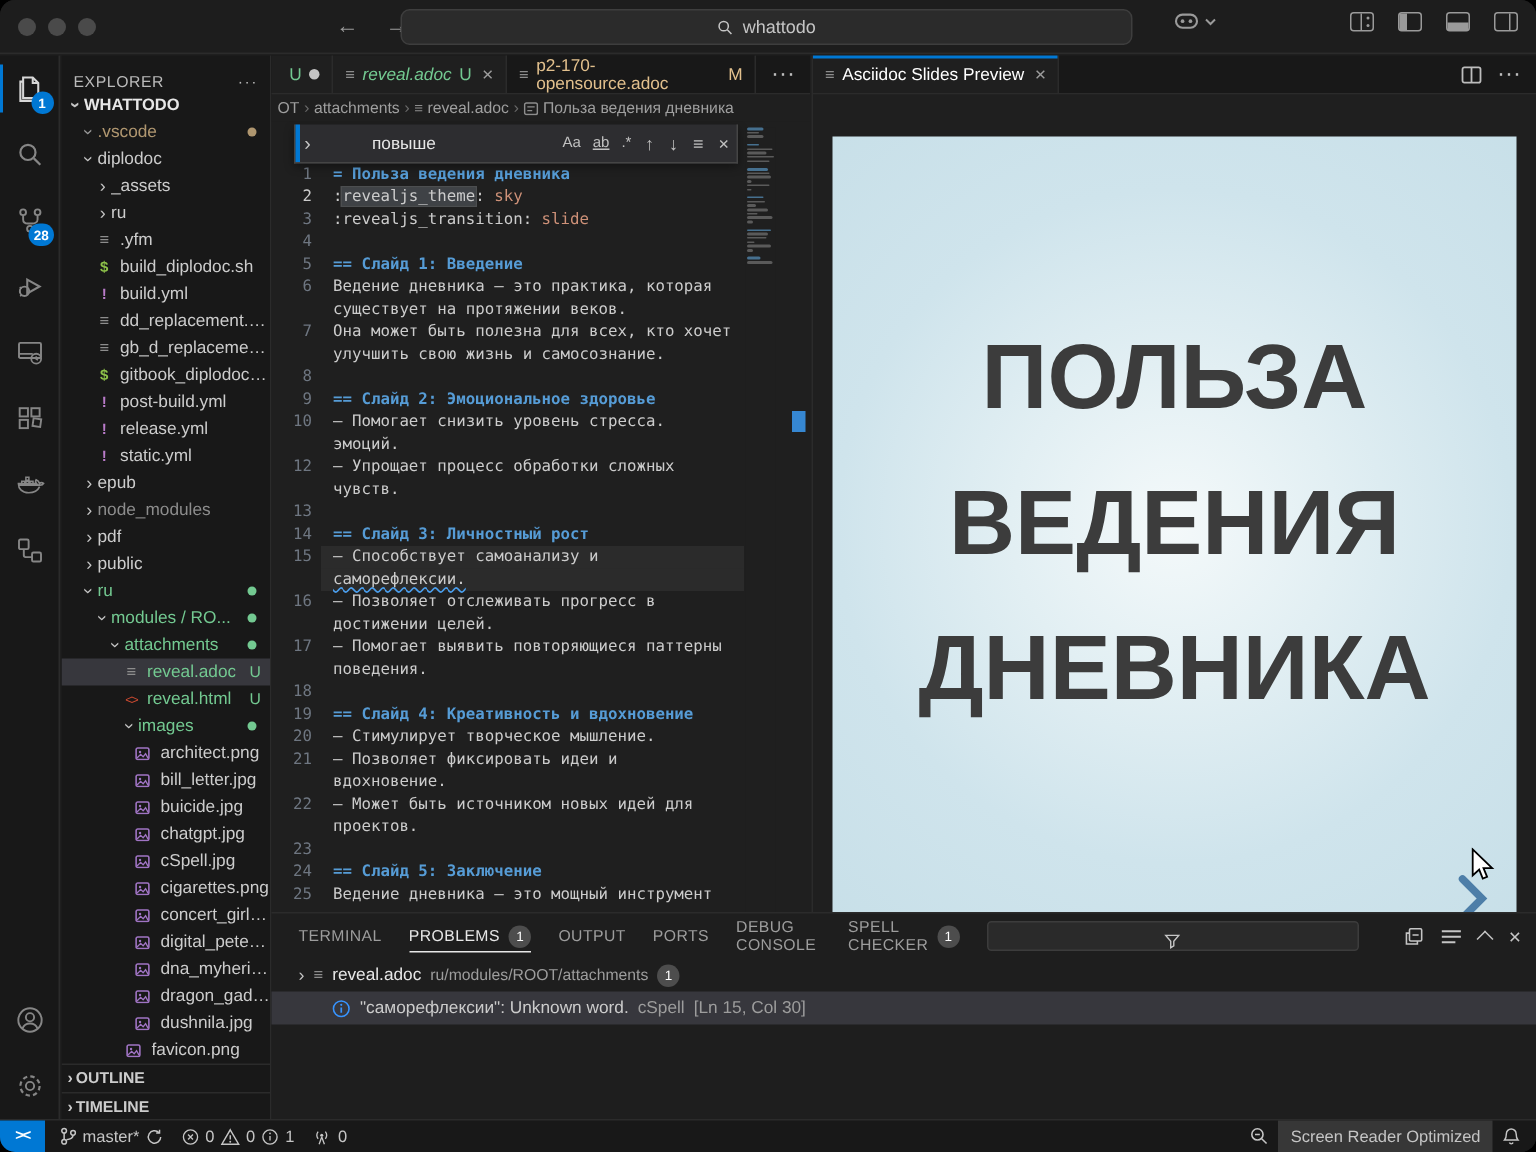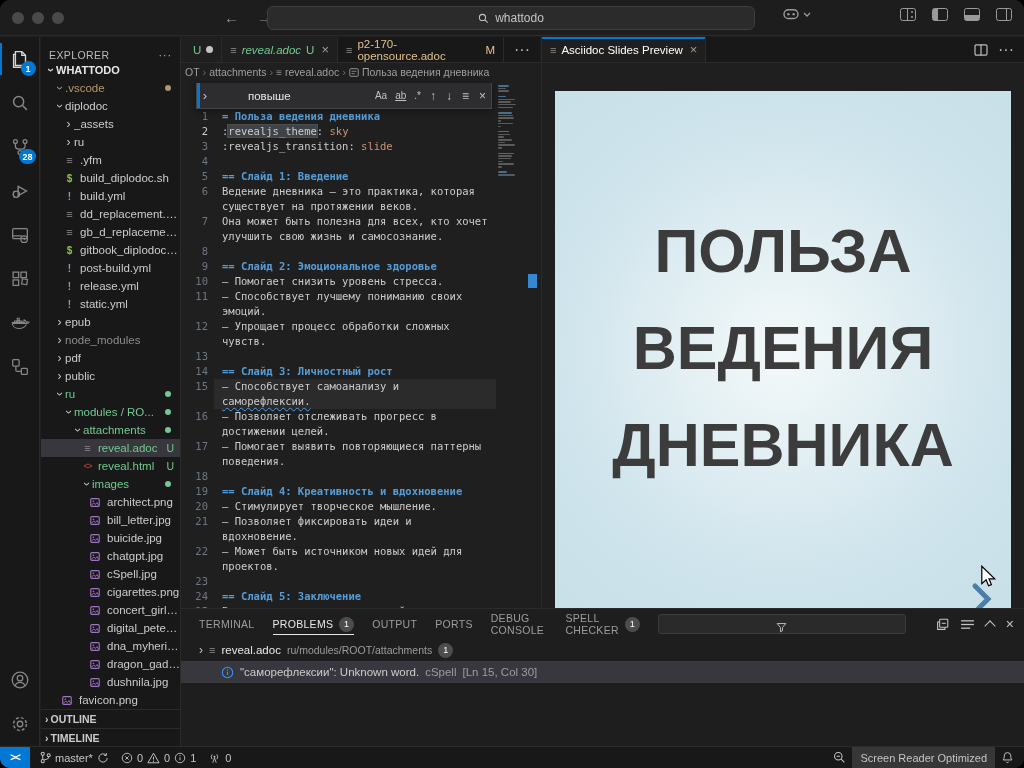--- a/index.html
+++ b/index.html
@@ -468,21 +468,21 @@
         <div class="tree-row" style="padding-left: 49px;">
           <span class="ficon">
             <svg width="10" height="9" viewBox="0 0 12 11">
               <rect x=".8" y=".8" width="10.4" height="9.4" rx="1.3" fill="none" stroke="#a074c4" stroke-width="1.3"></rect>
               <circle cx="4" cy="4" r="1" fill="#a074c4"></circle>
               <path d="M1.5 9l3-3 2 2 2-2.5 2 3.5" fill="none" stroke="#a074c4" stroke-width="1.1"></path>
             </svg>
           </span>
           <span class="lbl ">dushnila.jpg</span>
         </div>
-        <div class="tree-row" style="padding-left: 21px; align-items: center;">
+        <div class="tree-row" style="padding-left: 43px; align-items: center;">
           <span class="ficon">
             <svg width="10" height="9" viewBox="0 0 12 11">
               <rect x=".8" y=".8" width="10.4" height="9.4" rx="1.3" fill="none" stroke="#a074c4" stroke-width="1.3"></rect>
               <circle cx="4" cy="4" r="1" fill="#a074c4"></circle>
               <path d="M1.5 9l3-3 2 2 2-2.5 2 3.5" fill="none" stroke="#a074c4" stroke-width="1.1"></path>
             </svg>
           </span>
           <span class="lbl ">favicon.png</span>
         </div>
       </div>
@@ -594,24 +594,20 @@
             <span class="num">8</span>
             <span class="code"></span>
           </div>
           <div class="coderow">
             <span class="num">9</span>
             <span class="code"><span class="seg-h">== Слайд 2: Эмоциональное здоровье</span></span>
           </div>
           <div class="coderow">
             <span class="num">10</span>
             <span class="code"><span>— Помогает снизить уровень стресса.</span></span>
-          </div>
-          <div class="coderow">
-            <span class="num">11</span>
-            <span class="code"><span>— Способствует лучшему пониманию своих</span></span>
           </div>
           <div class="coderow">
             <span class="num"></span>
             <span class="code"><span>эмоций.</span></span>
           </div>
           <div class="coderow">
             <span class="num">12</span>
             <span class="code"><span>— Упрощает процесс обработки сложных</span></span>
           </div>
           <div class="coderow">

